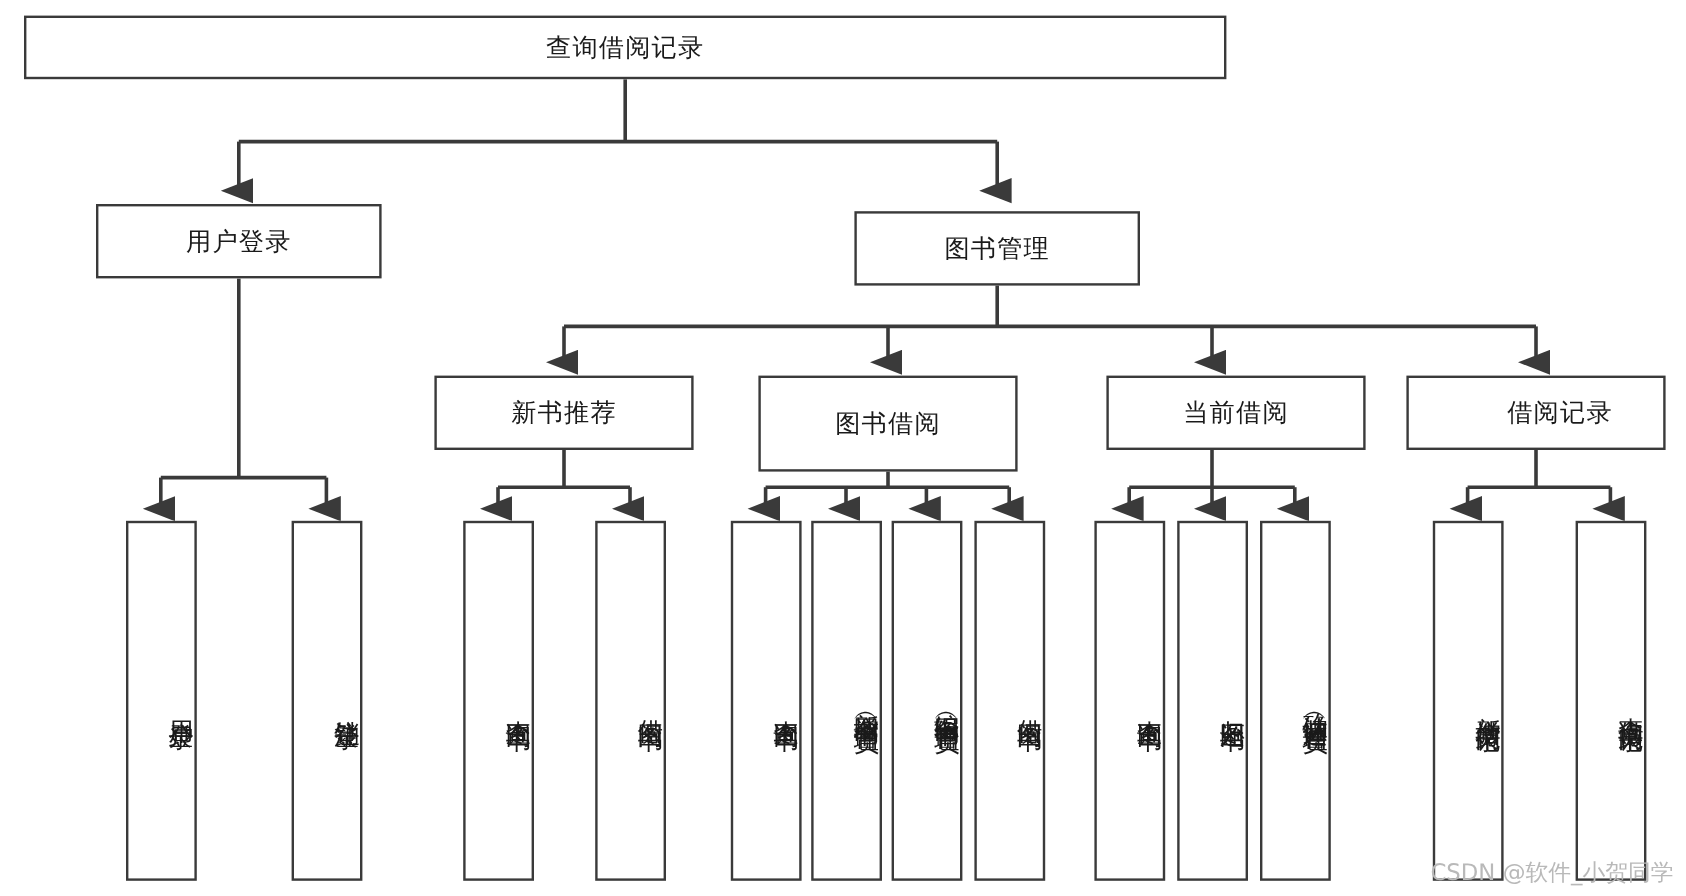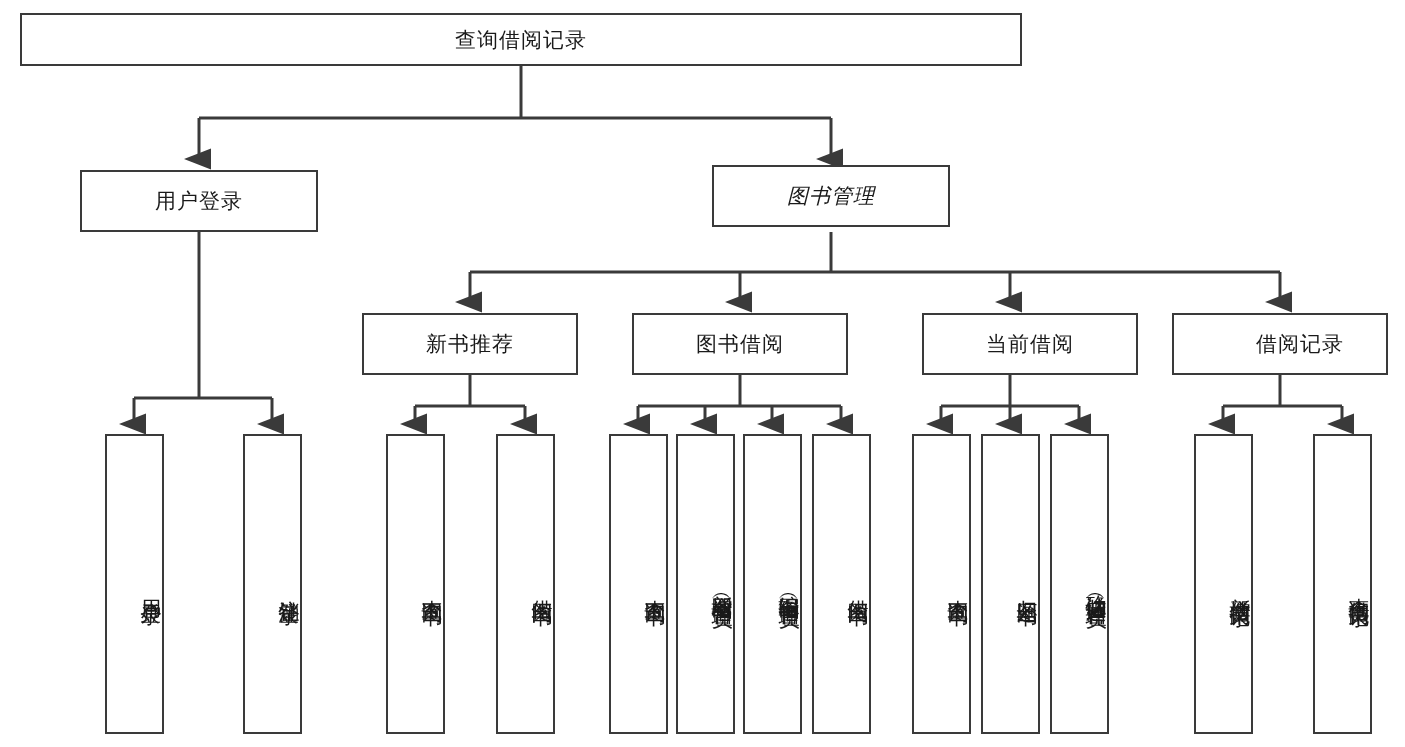--- a/index.html
+++ b/index.html
@@ -122,28 +122,28 @@
     </g>
   </svg>
 
   <div class="node h" style="left:20px; top:13px; width:1002px; height:53px;">
     <span>查询借阅记录</span>
   </div>
 
   <div class="node h" style="left:80px; top:170px; width:238px; height:62px;">
     <span>用户登录</span>
   </div>
-  <div class="node h" style="left:712px; top:165px; width:238px; height:62px;font-style:italic;">
+  <div class="node h" style="left:712px; top:176px; width:238px; height:62px;">
     <span>图书管理</span>
   </div>
 
   <div class="node h" style="left:362px; top:313px; width:216px; height:62px;text-align:center;">
     <span>新书推荐</span>
   </div>
-  <div class="node h" style="left:632px; top:313px; width:216px; height:62px;">
+  <div class="node h" style="left:632px; top:313px; width:216px; height:80px;">
     <span>图书借阅</span>
   </div>
   <div class="node h" style="left:902px; top:313px; width:216px; height:62px;margin-left:20px;">
     <span>当前借阅</span>
   </div>
   <div class="node h" style="left:1172px; top:313px; width:216px; height:62px;padding-left:40px;">
     <span>借阅记录</span>
   </div>
 
   <div class="node v" style="left:105px; top:434px; width:59px; height:300px;">
@@ -183,14 +183,15 @@
     <span class="vtxt">确认归还（管理员）</span>
   </div>
 
   <div class="node v" style="left:1194px; top:434px; width:59px; height:300px;">
     <span class="vtxt">新增借阅记录</span>
   </div>
   <div class="node v" style="left:1313px; top:434px; width:59px; height:300px;">
     <span class="vtxt">查询借阅记录</span>
   </div>
 
+  <div id="watermark">CSDN @软件_小贺同学</div>
 
 </div>
 
 </body></html>

